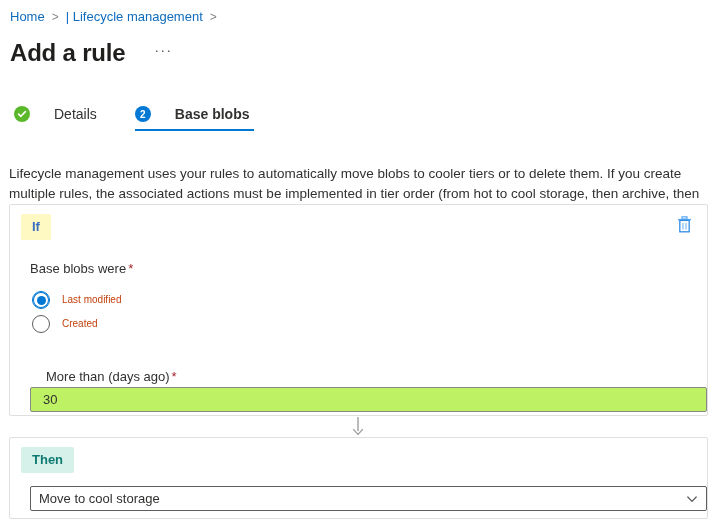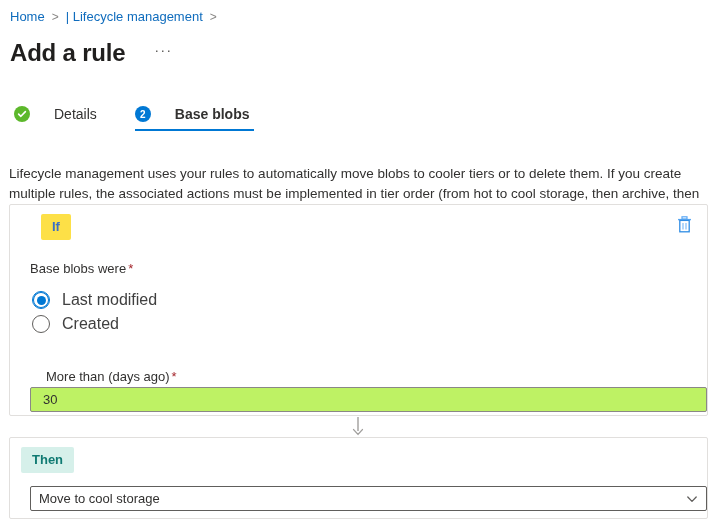--- a/index.html
+++ b/index.html
@@ -141,21 +141,21 @@
   .chip {
     position: absolute;
     top: 9px;
     left: 11px;
     padding: 5px 11px 6px 11px;
     font-size: 13px;
     font-weight: 700;
     border-radius: 2px;
     line-height: 15px;
   }
-  .chip-if   { background: #fde047; color: #3b6fc4; margin-left: 20px; }
+  .chip-if   { background: #fef9c3; color: #3b6fc4; }
   .chip-then { background: #d6f0ea; color: #0f7a72; }
 
   .delete-btn {
     position: absolute;
     top: 10px;
     right: 12px;
     width: 22px;
     height: 22px;
     display: flex;
     align-items: center;
@@ -205,23 +205,23 @@
     box-shadow: inset 0 0 0 1px #0078d4;
   }
   .radio-dot {
     width: 9px;
     height: 9px;
     border-radius: 50%;
     background: #0078d4;
   }
   .radio-label {
     margin-left: 12px;
-    font-size: 16px;
+    font-size: 10px;
     line-height: 18px;
-    color: #404040;
+    color: #c2410c;
   }
 
   
   .text-input {
     position: absolute;
     left: 20px;
     top: 182px;
     width: 677px;
     height: 25px;
     box-sizing: border-box;

